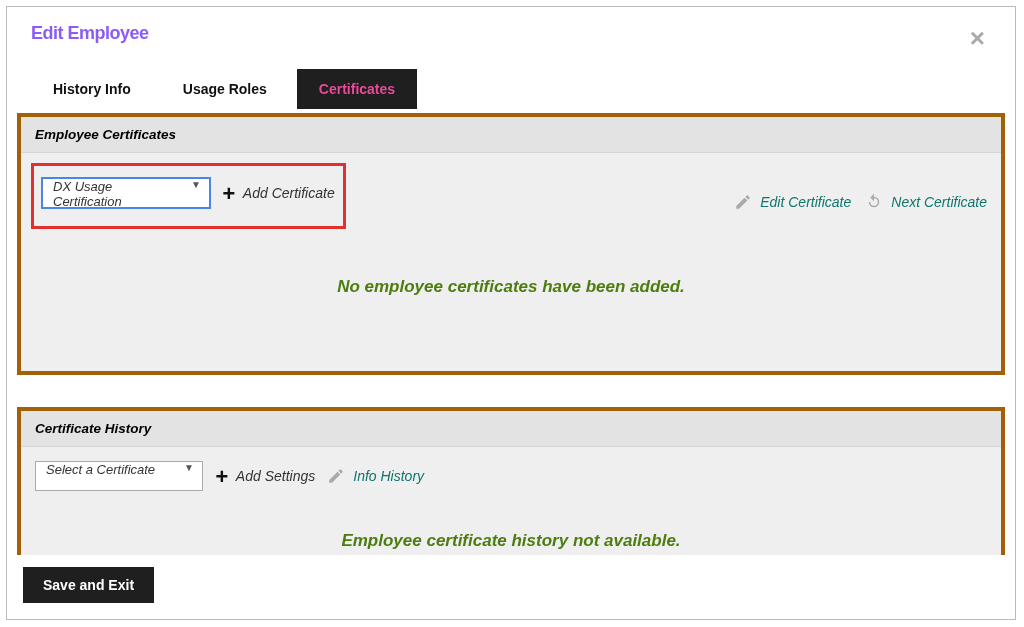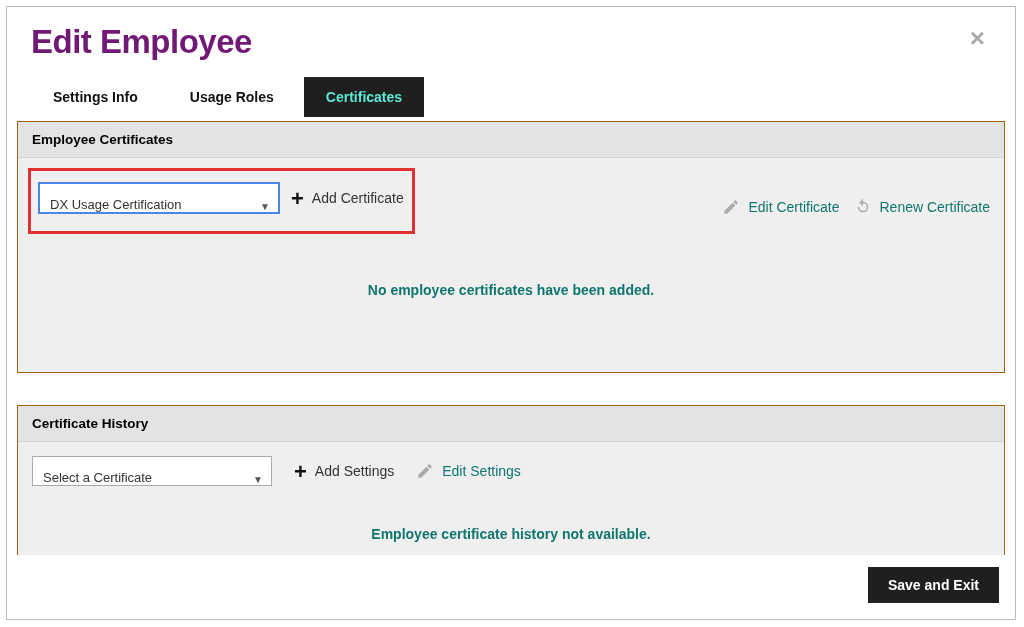--- a/index.html
+++ b/index.html
@@ -14,24 +14,24 @@
     flex-direction: column;
   }
   .modal-header {
     padding: 16px 24px 8px 24px;
     display:flex;
     justify-content: space-between;
     align-items: flex-start;
   }
   .modal-title {
     font-family: "Arial Black", Arial, sans-serif;
-    font-size: 33px;
+    font-size: 18px;
     font-weight: 900;
     letter-spacing: -0.5px;
-    color:#701a75;
+    color:#8b5cf6;
   }
   .close-x {
     font-size: 26px;
     font-weight: bold;
     color:#aaa;
     cursor:pointer;
     line-height: 1;
     padding: 2px 6px;
   }
   .tabs {
@@ -42,31 +42,32 @@
   }
   .tab {
     padding: 12px 22px;
     font-weight: bold;
     font-size: 14px;
     color:#111;
     cursor:pointer;
   }
   .tab.active {
     background:#1f1f1f;
-    color:#5eead4;
+    color:#ec4899;
   }
   .body {
     padding: 0 10px 10px 10px;
     flex: 1;
     overflow:auto;
   }
   .panel {
     background:#efefef;
-    border:1px solid #a16207;
+    border:4px solid #a16207;
     margin-top: 4px;
+    font-style: italic;
   }
   .panel + .panel { margin-top: 32px; }
   .panel-header {
     background:#e3e3e3;
     border-bottom:1px solid #d6d6d6;
     padding: 10px 14px;
     font-weight:bold;
     font-size:13.5px;
   }
   .panel-body {
@@ -76,30 +77,30 @@
     border: 3px solid #e03030;
     padding: 12px 8px 18px 8px;
     display:inline-flex;
     align-items:center;
     gap:12px;
     margin:-4px -4px 8px -4px;
   }
   .row {
     display:flex;
     align-items:center;
-    gap:22px;
+    gap:12px;
   }
   .select {
     position:relative;
     height: 30px;
-    width: 240px;
+    width: 168px;
     background:#fff;
     border:1px solid #aaa;
     display:flex;
-    align-items:flex-end;
+    align-items:flex-start;
     padding: 0 26px 0 10px;
     font-size:13px;
     color:#333;
     cursor:pointer;
   }
   .select.highlighted { border:1px solid #4a86e8; box-shadow:0 0 0 1px #4a86e8; }
   .select::after {
     content:"▼";
     position:absolute;
     right:8px;
@@ -124,32 +125,32 @@
   }
   .action-link.disabled { color:#0f766e; cursor:default; }
   .action-link.disabled .icon svg { fill:#aaa; }
   .spacer { flex:1; }
   .icon { display:inline-flex; align-items:center; }
   .icon svg { width:18px; height:18px; fill:#555; }
   .empty-msg {
     text-align:center;
     padding: 40px 0 60px 0;
     font-weight:bold;
-    font-size:14px;
-    color:#0f766e;
+    font-size:17px;
+    color:#4d7c0f;
   }
   .top-actions {
     display:flex;
     align-items:center;
     width:100%;
   }
   .footer {
     padding: 12px 16px 16px 16px;
     display:flex;
-    justify-content:flex-end;
+    justify-content:flex-start;
     gap:16px;
     background:#fff;
   }
   .btn {
     background:#1f1f1f;
     color:#fff;
     border:none;
     padding: 10px 20px;
     font-weight:bold;
     font-size:14px;
@@ -160,21 +161,21 @@
 <body>
 
 <div class="modal">
 
   <div class="modal-header">
     <div class="modal-title">Edit Employee</div>
     <div class="close-x">×</div>
   </div>
 
   <div class="tabs">
-    <div class="tab">Settings Info</div>
+    <div class="tab">History Info</div>
     <div class="tab">Usage Roles</div>
     <div class="tab active">Certificates</div>
   </div>
 
   <div class="body">
 
     <div class="panel">
       <div class="panel-header">Employee Certificates</div>
       <div class="panel-body">
 
@@ -202,21 +203,21 @@
           </div>
 
           <div style="width:14px"></div>
 
           <div class="action-link disabled">
             <span class="icon">
               <svg viewBox="0 0 24 24">
                   <path d="M12 5V1L7 6l5 5V7a5 5 0 1 1-5 5H5a7 7 0 1 0 7-7z"></path>
                 </svg>
             </span>
-            <span>Renew Certificate</span>
+            <span>Next Certificate</span>
           </div>
         </div>
 
         <div class="empty-msg">No employee certificates have been added.</div>
       </div>
     </div>
 
     <div class="panel">
       <div class="panel-header">Certificate History</div>
       <div class="panel-body">
@@ -230,21 +231,21 @@
             <span class="plus-icon">+</span>
             <span>Add Settings</span>
           </div>
 
           <div class="action-link disabled">
             <span class="icon">
               <svg viewBox="0 0 24 24">
                   <path d="M3 17.25V21h3.75l11-11-3.75-3.75-11 11zM20.7 7.04a1 1 0 0 0 0-1.41l-2.34-2.34a1 1 0 0 0-1.41 0l-1.83 1.83 3.75 3.75 1.83-1.83z"></path>
                 </svg>
             </span>
-            <span>Edit Settings</span>
+            <span>Info History</span>
           </div>
         </div>
 
         <div class="empty-msg">Employee certificate history not available.</div>
       </div>
     </div>
 
   </div>
 
   <div class="footer">

